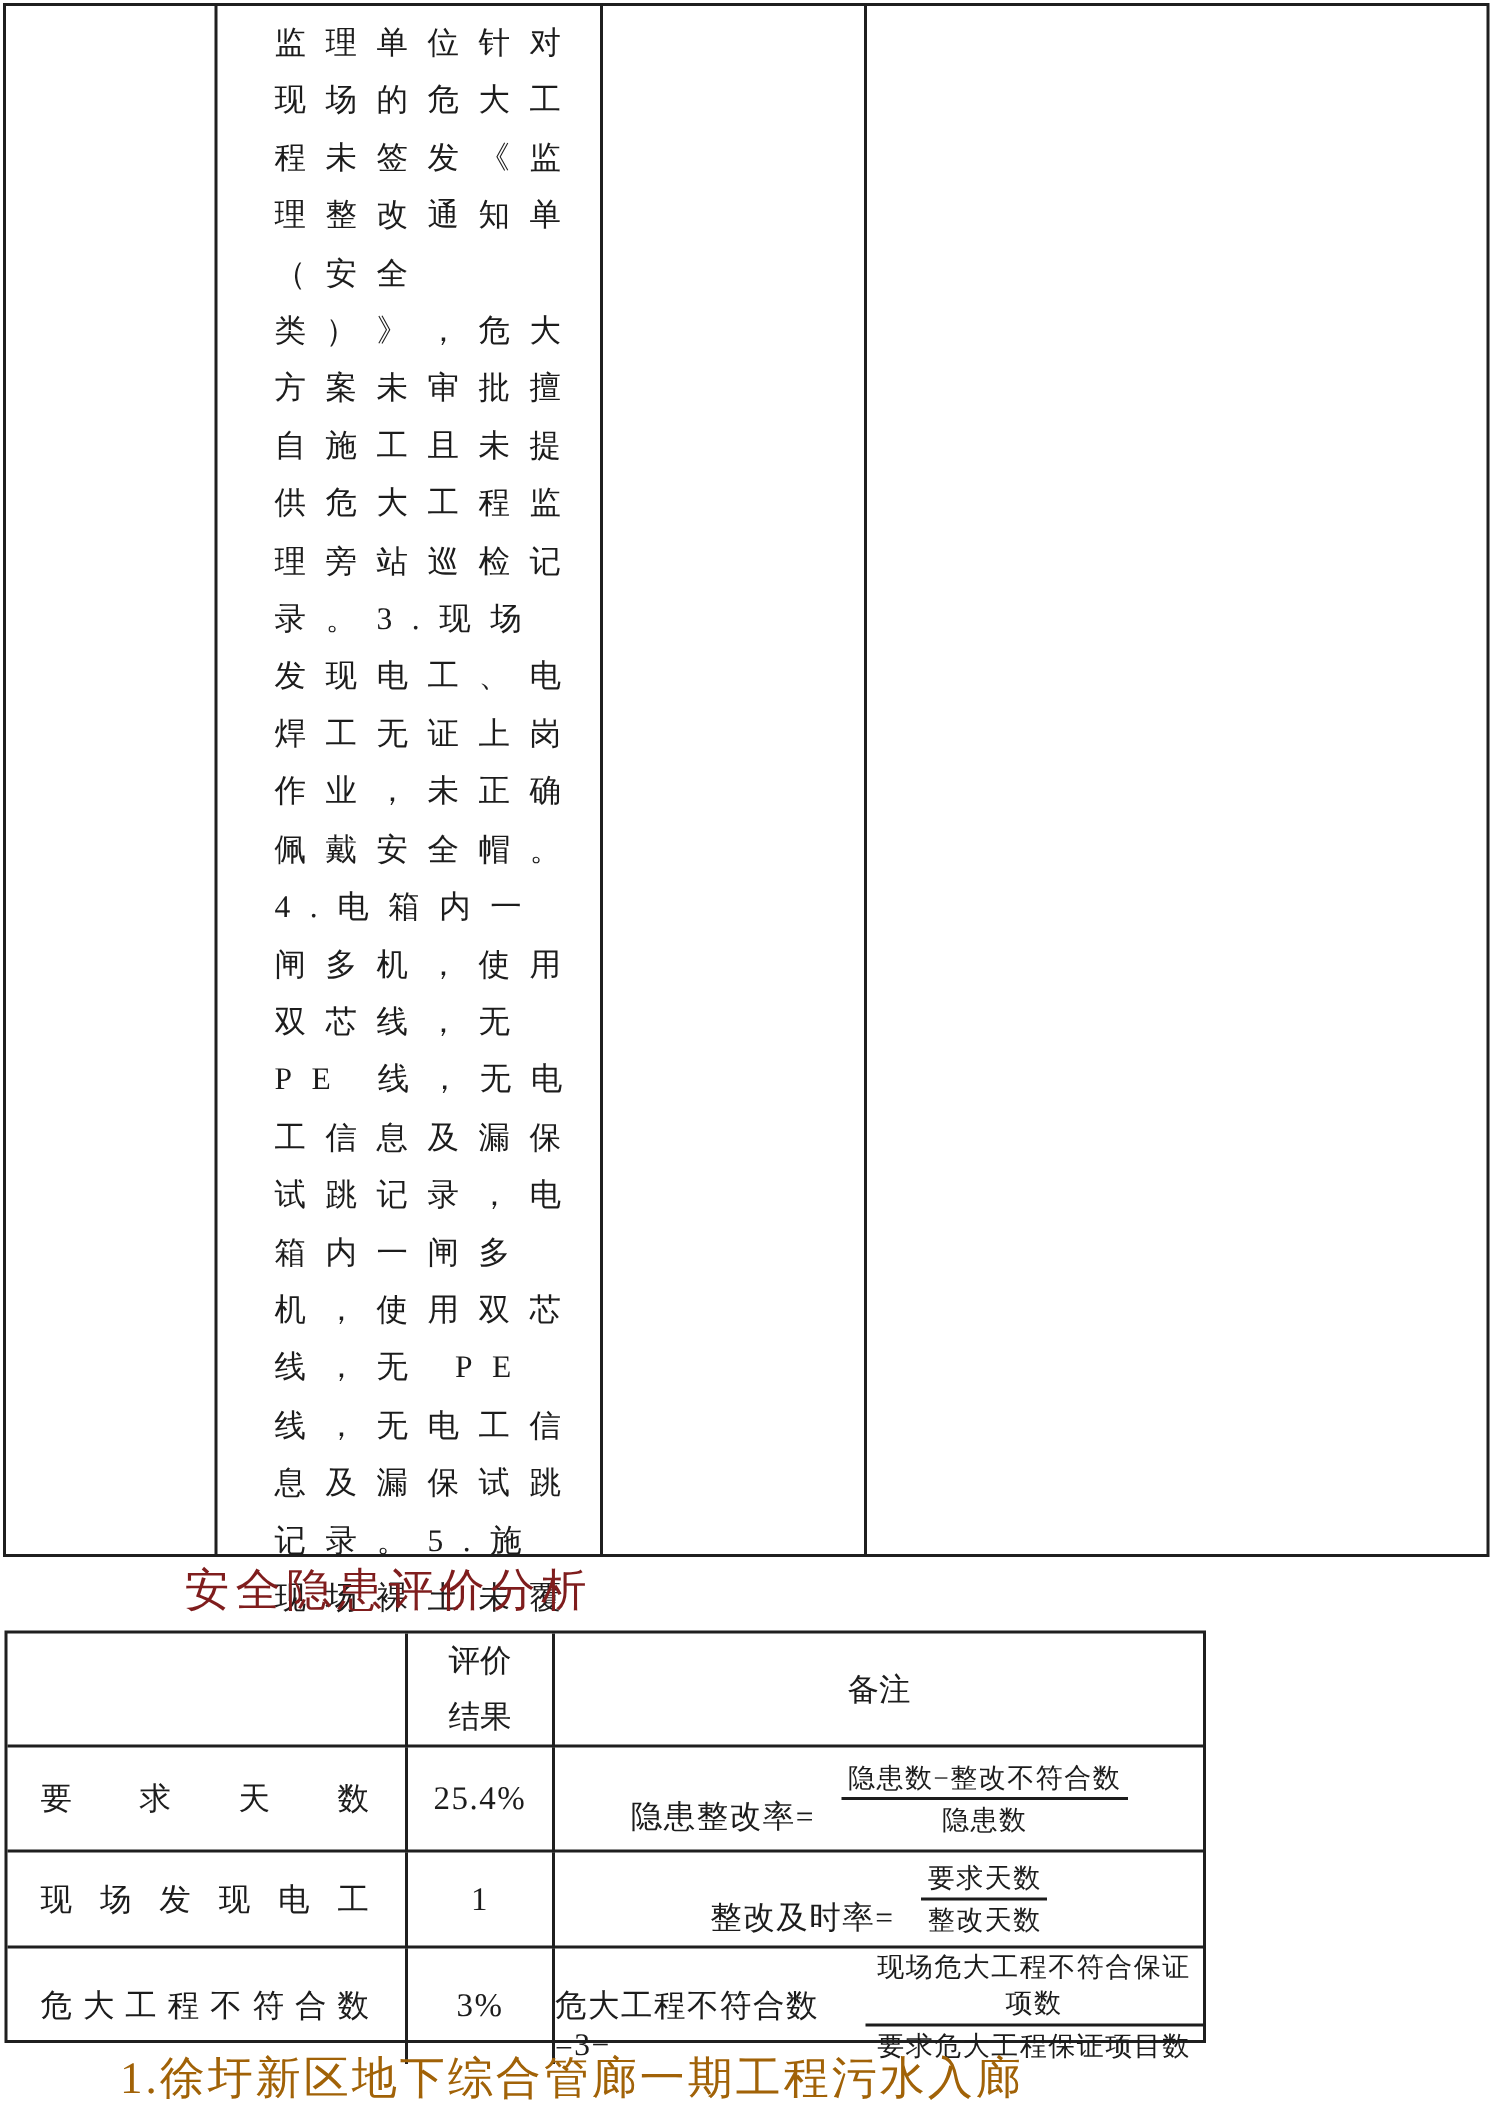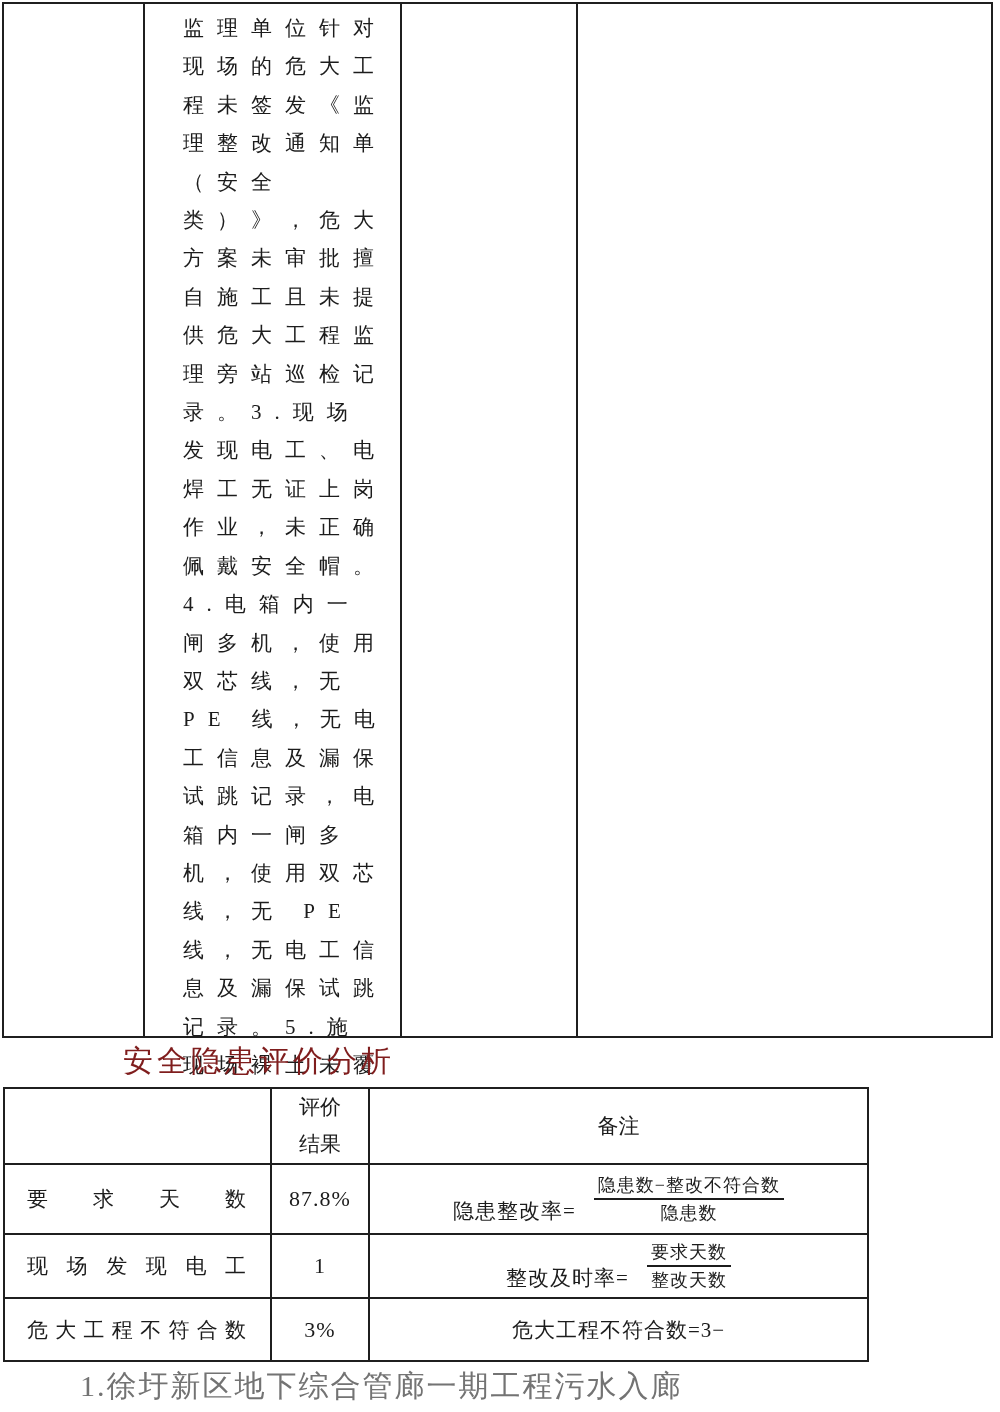--- a/index.html
+++ b/index.html
@@ -23,42 +23,42 @@
     text-align:left;word-break:break-all;color:#1c1c1c;
   }
   .tc3 .cjk{letter-spacing:12px;}
   
   .section-heading{
     position:absolute;left:75px;top:1042px;font-size:30px;line-height:38px;
     letter-spacing:4px;color:#7f1d1d;white-space:nowrap;margin-left:48px;
   }
   
   .eval-table{
-    position:absolute;left:3px;top:1087px;width:866px;height:275px;
+    position:absolute;left:3px;top:1087px;width:801px;height:275px;
     border:2px solid #1f1f1f;box-sizing:border-box;background:#fff;
     display:grid;grid-template-columns:267px 98px 1fr;grid-template-rows:76px 70px 64px 1fr;
   }
   .ecell{box-sizing:border-box;border-right:2px solid #1f1f1f;border-bottom:2px solid #1f1f1f;
     display:flex;align-items:center;justify-content:center;font-size:21px;}
   .ecell.colend{border-right:none;}
   .ecell.rowend{border-bottom:none;}
   .metric-cell{padding:0 22px;}
   .metric-cell .dist{width:100%;text-align:justify;text-align-last:justify;letter-spacing:2px;}
   .header-col2{white-space:pre-line;text-align:center;line-height:37px;}
   .value-cell{font-size:22px;letter-spacing:1px;}
   .formula-cell{gap:2px;}
   .formula{display:flex;align-items:flex-end;font-size:21px;letter-spacing:1px;}
   .frac{display:inline-flex;flex-direction:column;text-align:center;font-size:18px;
     line-height:1.35;letter-spacing:1px;margin-left:18px;}
   .frac .num{border-bottom:2px solid #1c1c1c;padding:0 4px 1px 4px;}
   .frac .den{padding-top:1px;}
   
   .footer-heading{
     position:absolute;left:80px;top:1366px;font-size:30px;line-height:40px;
-    letter-spacing:2px;color:#737373;white-space:nowrap;
+    letter-spacing:2px;color:#a16207;white-space:nowrap;
   }
 </style>
 </head>
 <body>
 
 <div class="page">
 
   <div class="top-table">
     <div class="tcell tc1"></div>
     <div class="tcell tc2">
@@ -78,21 +78,21 @@
 结果</div>
     </div>
     <div class="ecell colend">
       <span>备注</span>
     </div>
 
     <div class="ecell metric-cell">
       <div class="dist">要求天数</div>
     </div>
     <div class="ecell value-cell">
-      <span>87.8%</span>
+      <span>25.4%</span>
     </div>
     <div class="ecell colend formula-cell">
       <div class="formula">
         <span>隐患整改率=</span>
         <span class="frac">
           <span class="num">隐患数−整改不符合数</span>
           <span class="den">隐患数</span>
         </span>
       </div>
     </div>
@@ -115,19 +115,23 @@
 
     <div class="ecell metric-cell rowend">
       <div class="dist">危大工程不符合数</div>
     </div>
     <div class="ecell value-cell rowend">
       <span>3%</span>
     </div>
     <div class="ecell colend rowend formula-cell">
       <div class="formula">
         <span>危大工程不符合数=3−</span>
+        <span class="frac">
+          <span class="num">现场危大工程不符合保证项数</span>
+          <span class="den">要求危大工程保证项目数</span>
+        </span>
       </div>
     </div>
   </div>
 
   <div class="footer-heading">1.徐圩新区地下综合管廊一期工程污水入廊</div>
 
 </div>
 
 </body></html>

